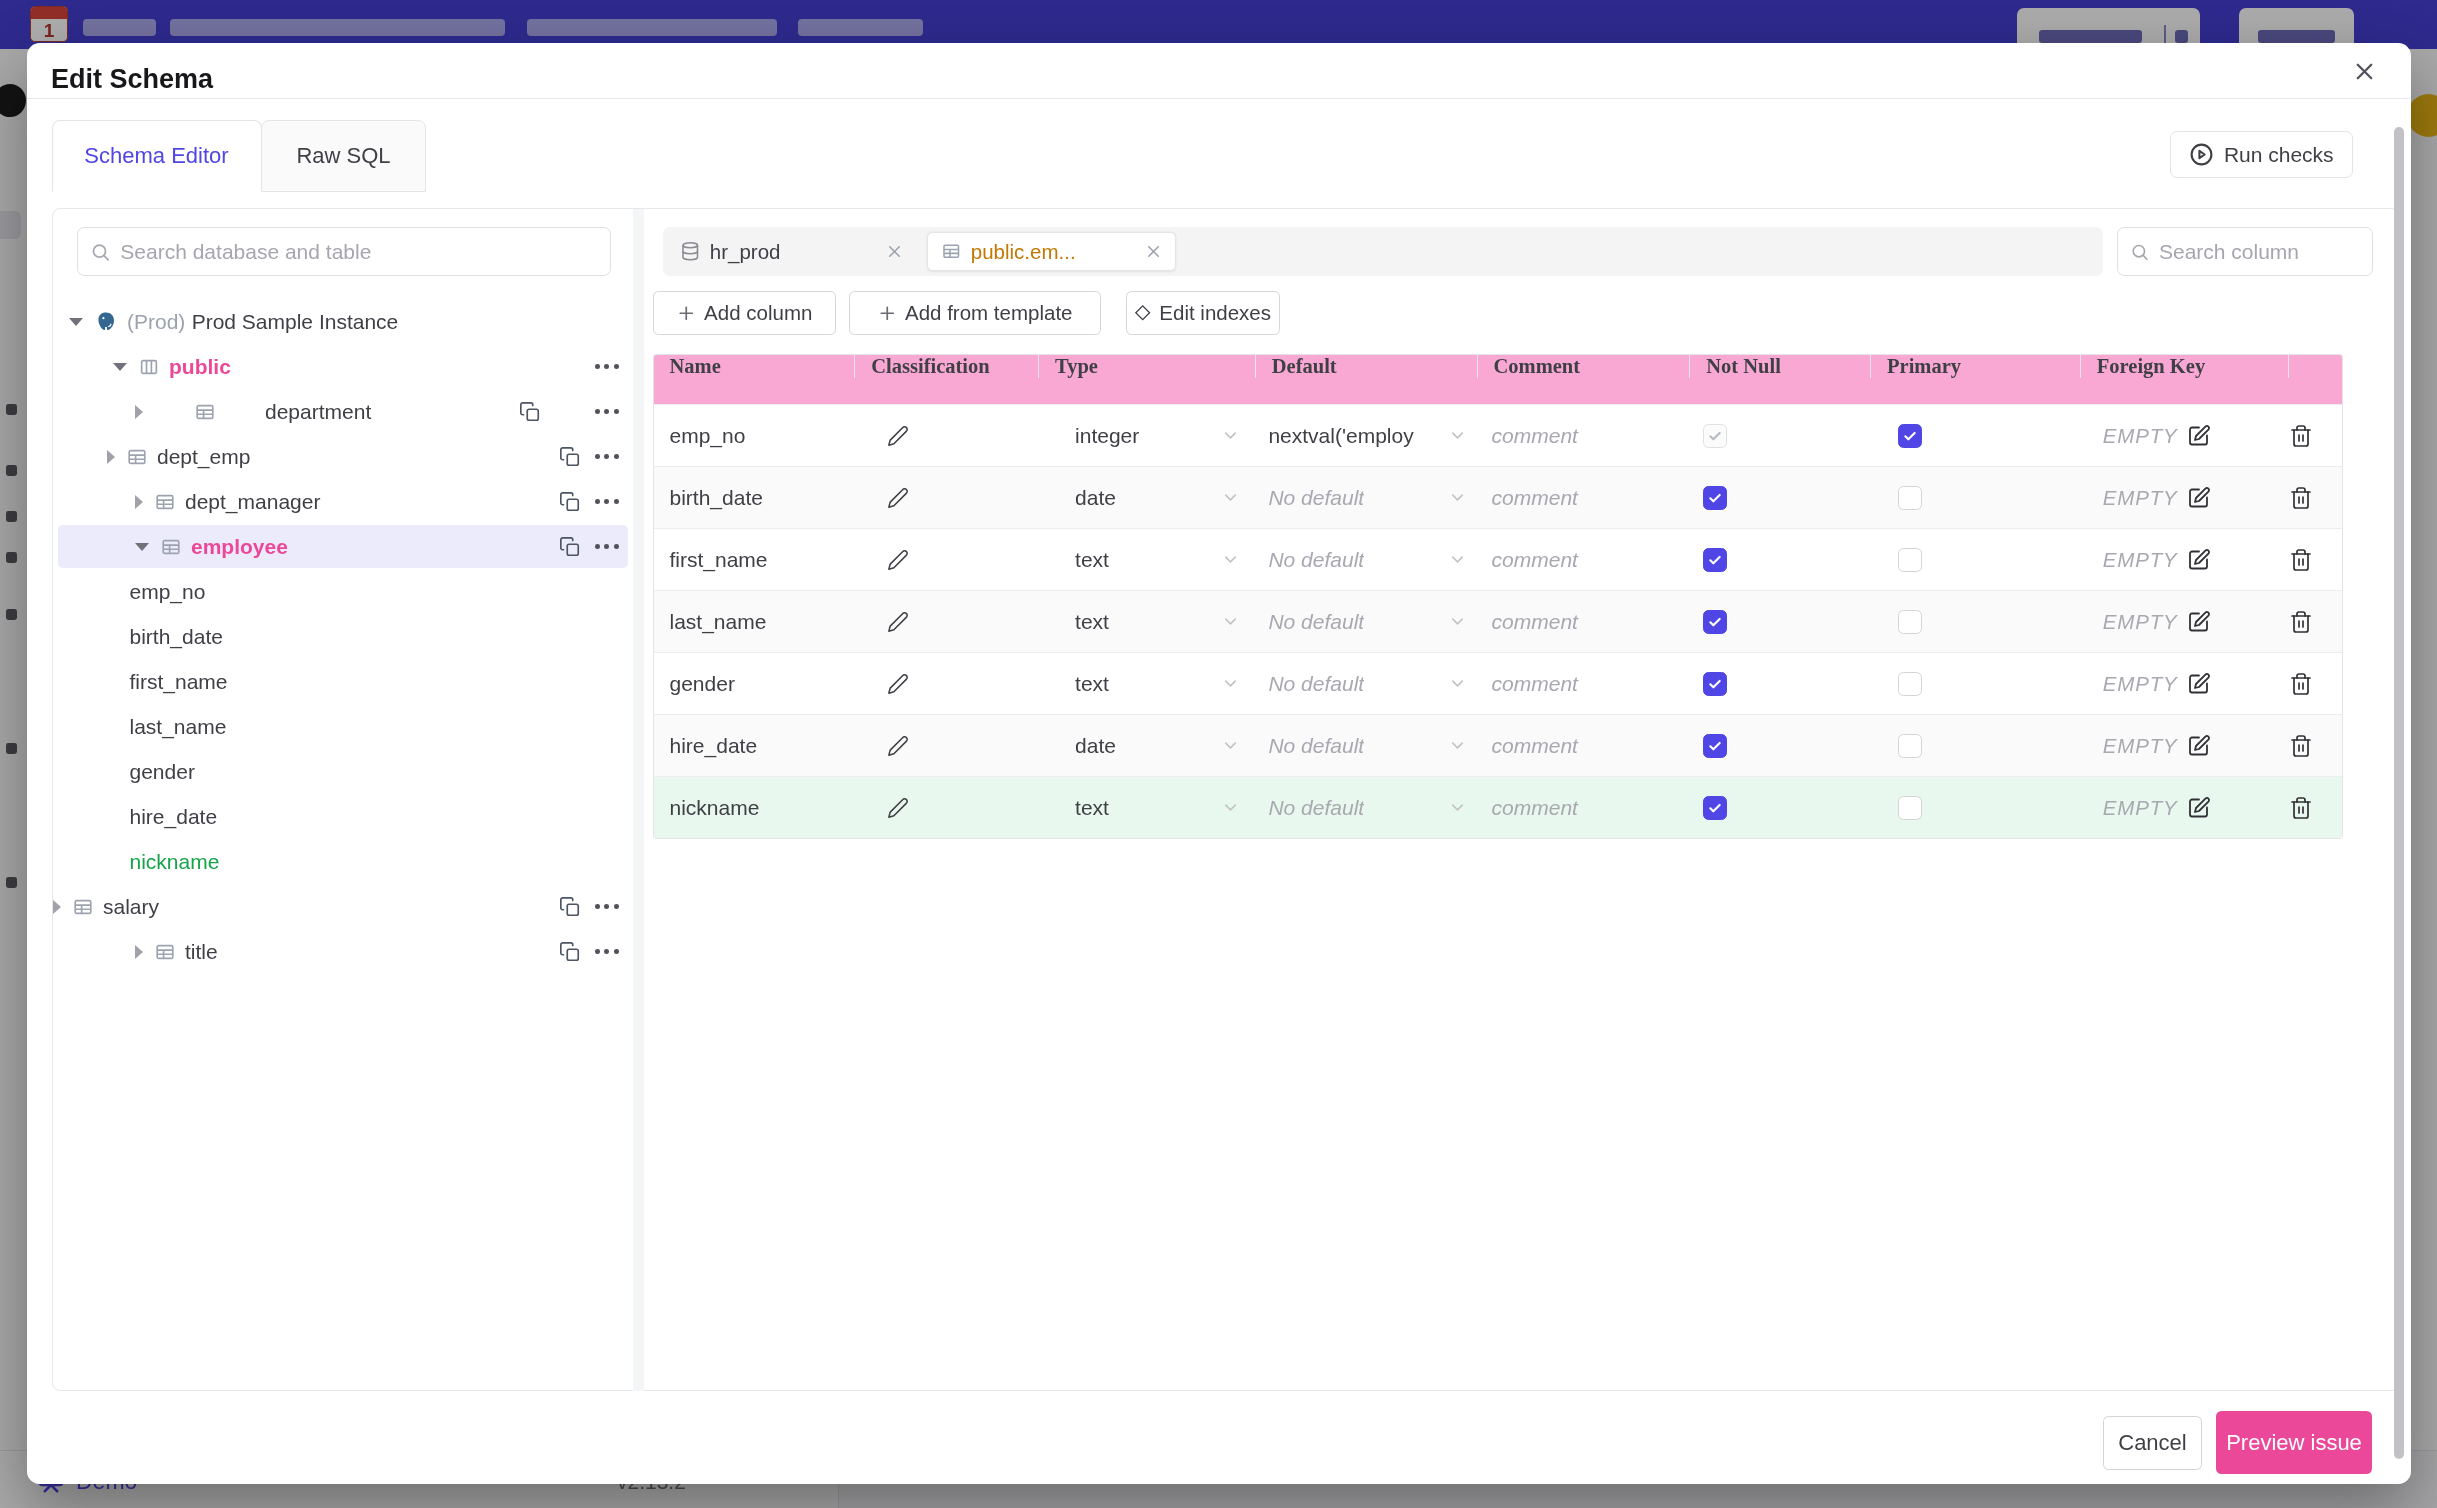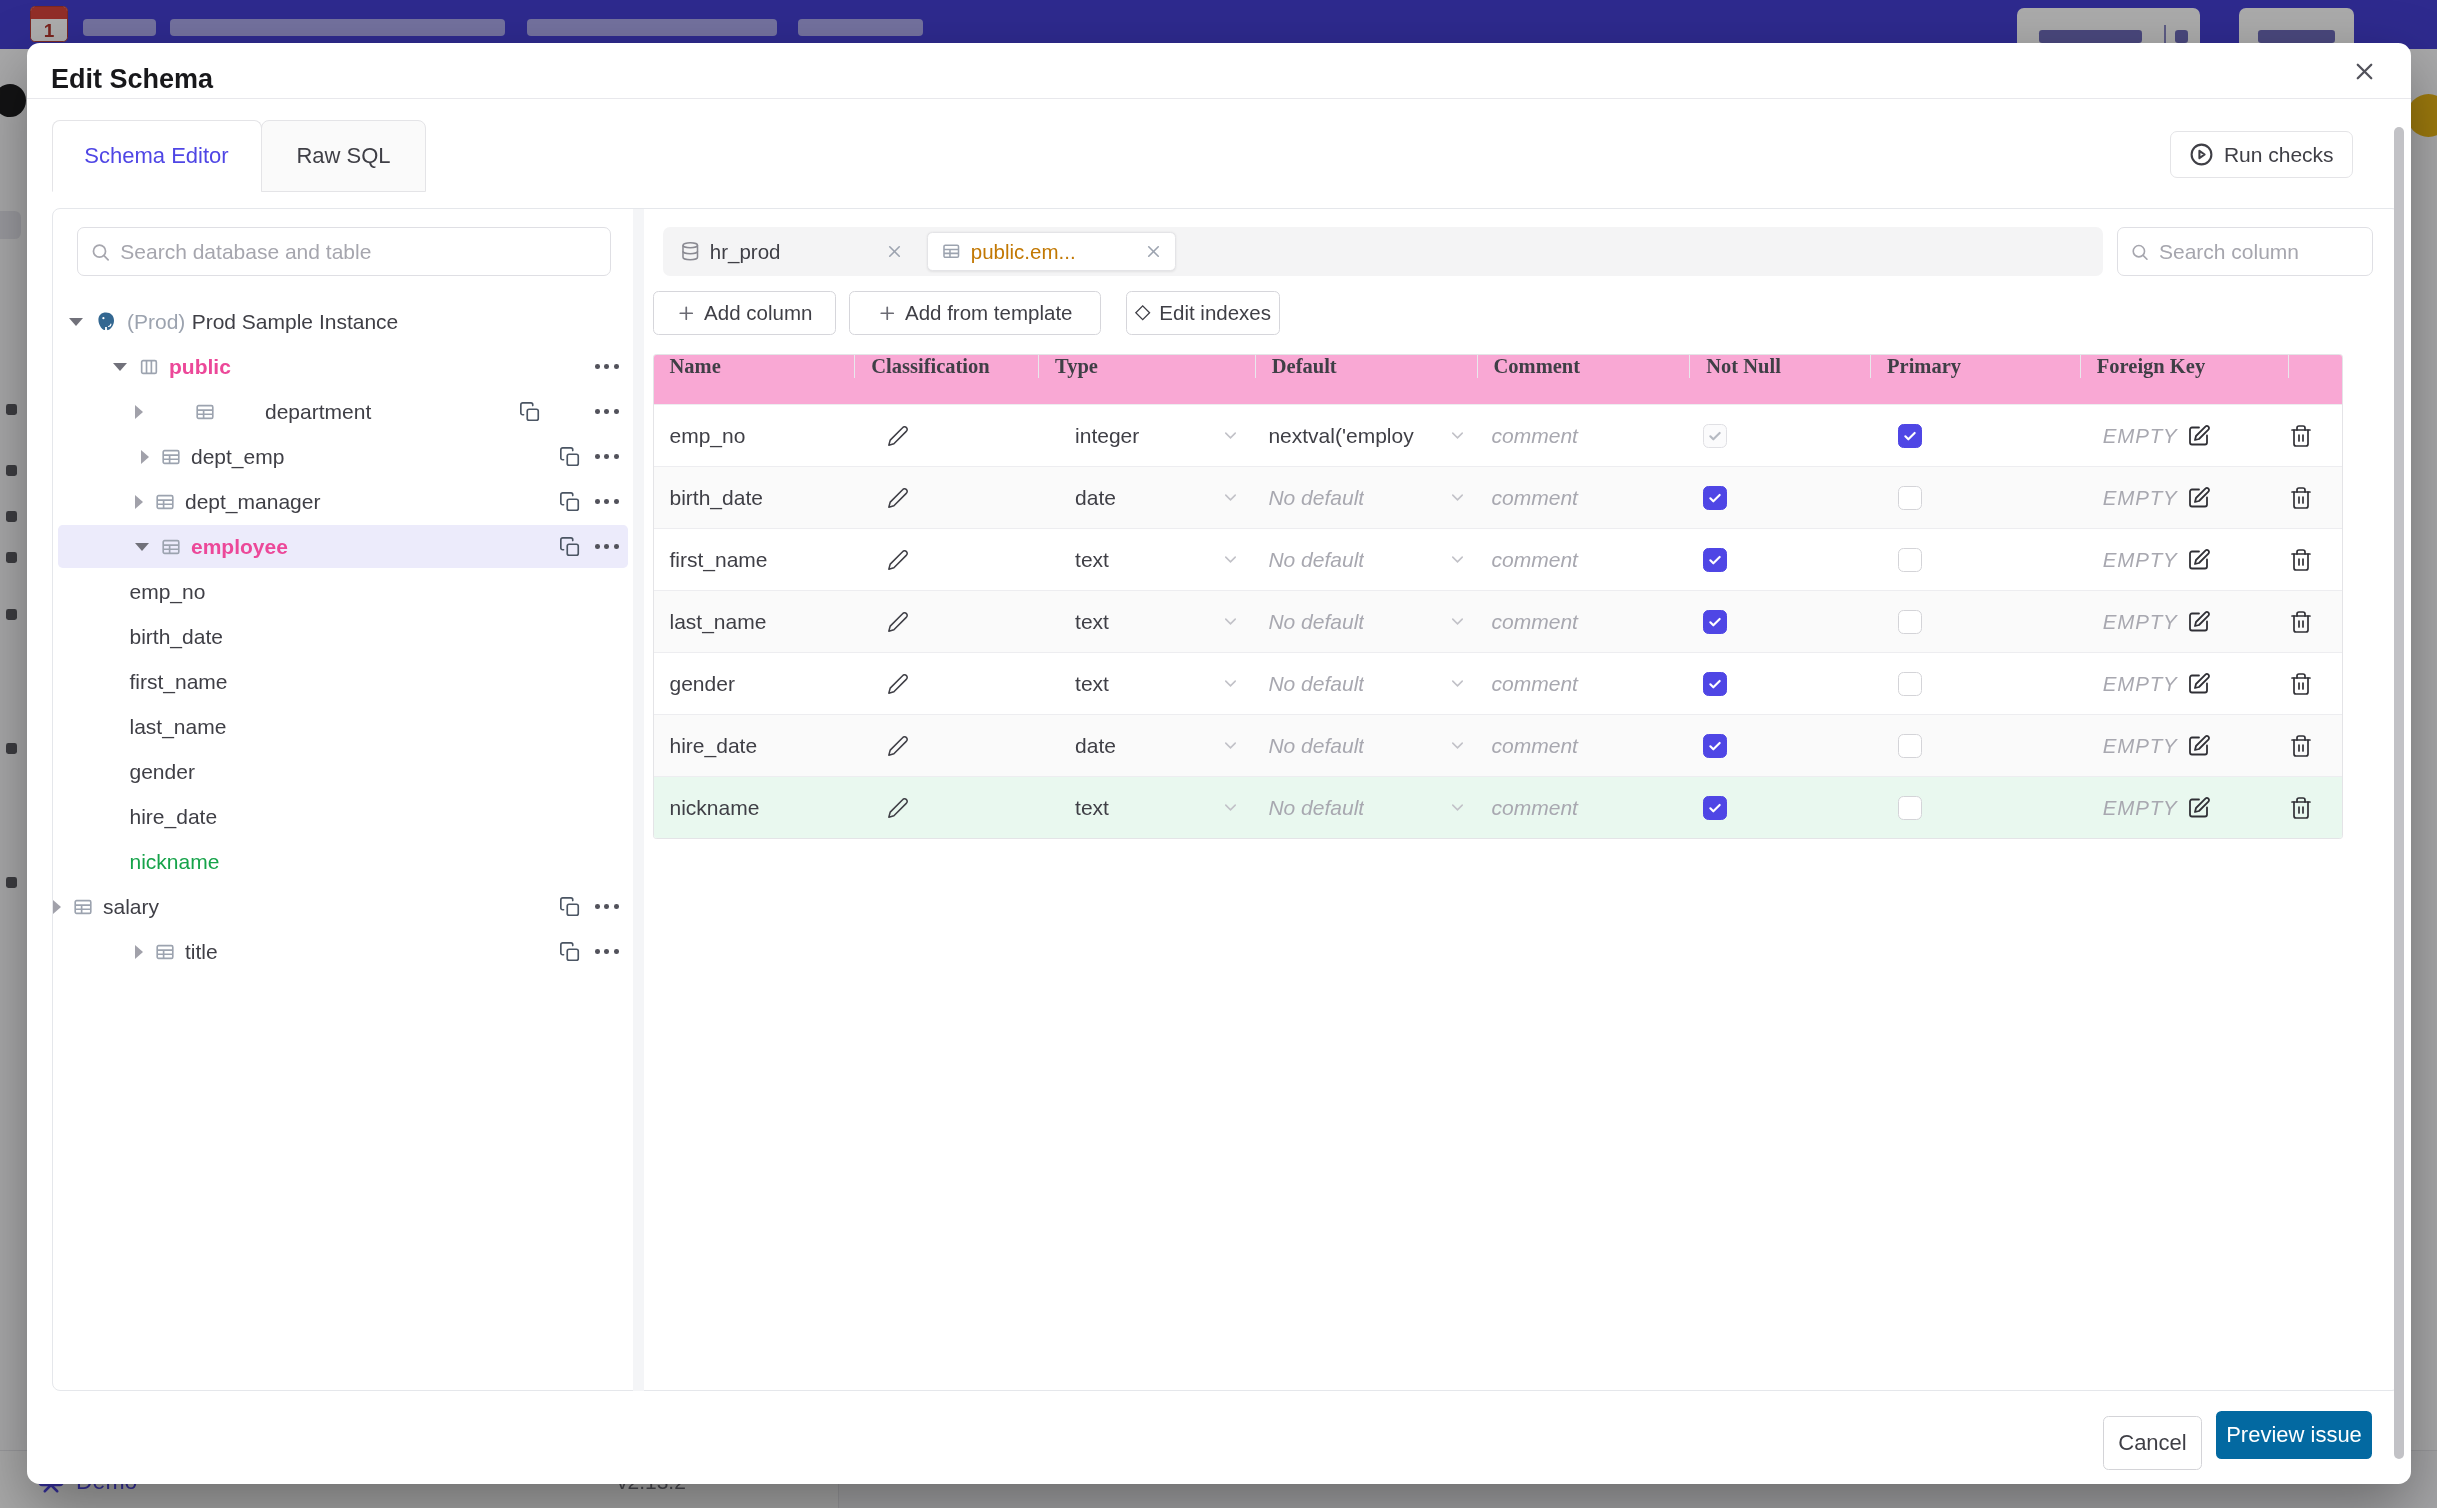--- a/index.html
+++ b/index.html
@@ -97,21 +97,21 @@
   .ph { font-style:italic; color:#a8a8b0; font-size:21px; }
   .defval { color:#3f3f46; white-space:nowrap; overflow:hidden; }
   .defph { font-style:italic; color:#a8a8b0; white-space:nowrap; overflow:hidden; }
   .empty-tag { font-style:italic; color:#a8a8b0; font-size:20.5px; letter-spacing:0.8px; }
   .cb { width:24px; height:24px; border-radius:5.5px; border:1.6px solid #d4d4d8; background:#fff; display:flex; align-items:center; justify-content:center; cursor:pointer; }
   .cb.checked { background:#4f46e5; border-color:#4f46e5; }
   .cb.checked-disabled { background:#fbfbfc; border-color:#e0e0e4; }
   .iconbtn { background:none; border:none; cursor:pointer; display:flex; align-items:center; }
 
   #footer-cancel { position:absolute; left:2076px; top:1373px; width:99px; height:54px; background:#fff; border:0.8px solid #d4d4d8; border-radius:5.5px; font-size:22px; color:#3f3f46; cursor:pointer; }
-  #footer-primary { position:absolute; left:2189px; top:1368px; width:156px; height:48px; background:#0369a1; border:none; border-radius:5.5px; font-size:22px; color:#fff; cursor:pointer; }
+  #footer-primary { position:absolute; left:2189px; top:1368px; width:156px; height:63px; background:#ec4899; border:none; border-radius:5.5px; font-size:22px; color:#fff; cursor:pointer; }
   #modal-scrollthumb { position:absolute; left:2367px; top:84px; width:10.3px; height:1332px; border-radius:5.5px; background:#c2c2c6; }
 
   svg { display:block; }
 </style>
 </head>
 <body>
 
 <div id="page">
   <div id="topbar">
     <div id="calendar-fav">
@@ -250,21 +250,21 @@
               </svg>
             </span>
             <span class="act act-dots" style="display: inline-flex;">
               <span class="dots">
                 <i></i>
                 <i></i>
                 <i></i>
               </span>
             </span>
           </div>
-          <div class="tree-item" style="padding-left: 88px;">
+          <div class="tree-item" style="padding-left: 54px;">
             <div class="rowbg"></div>
             <span class="caret right"></span>
 
             <span class="ticon i-table" style="display: inline-flex;">
               <svg width="22" height="22" viewBox="0 0 24 24" fill="none" stroke="#9ca3af" stroke-width="1.8">
                 <rect x="3.5" y="5" width="17" height="14" rx="1.5"></rect>
                 <path d="M3.5 10h17M3.5 14.5h17M10.5 10v9"></path>
               </svg>
             </span>
             <span class="label"><span class="lbltext">dept_emp</span></span>

